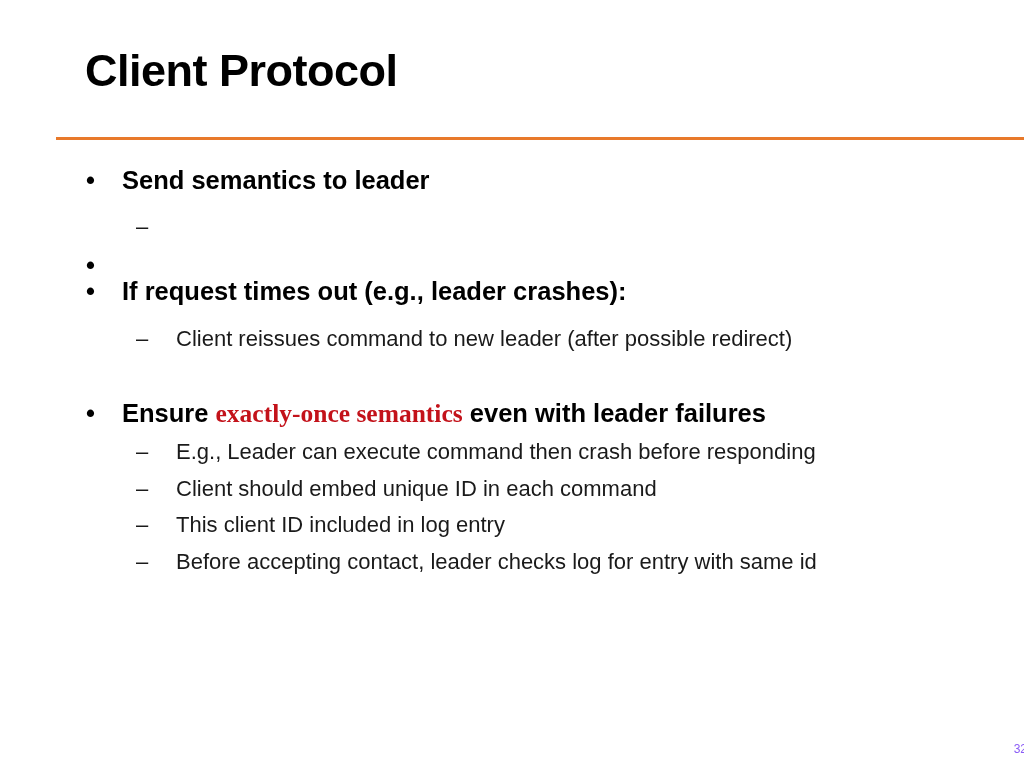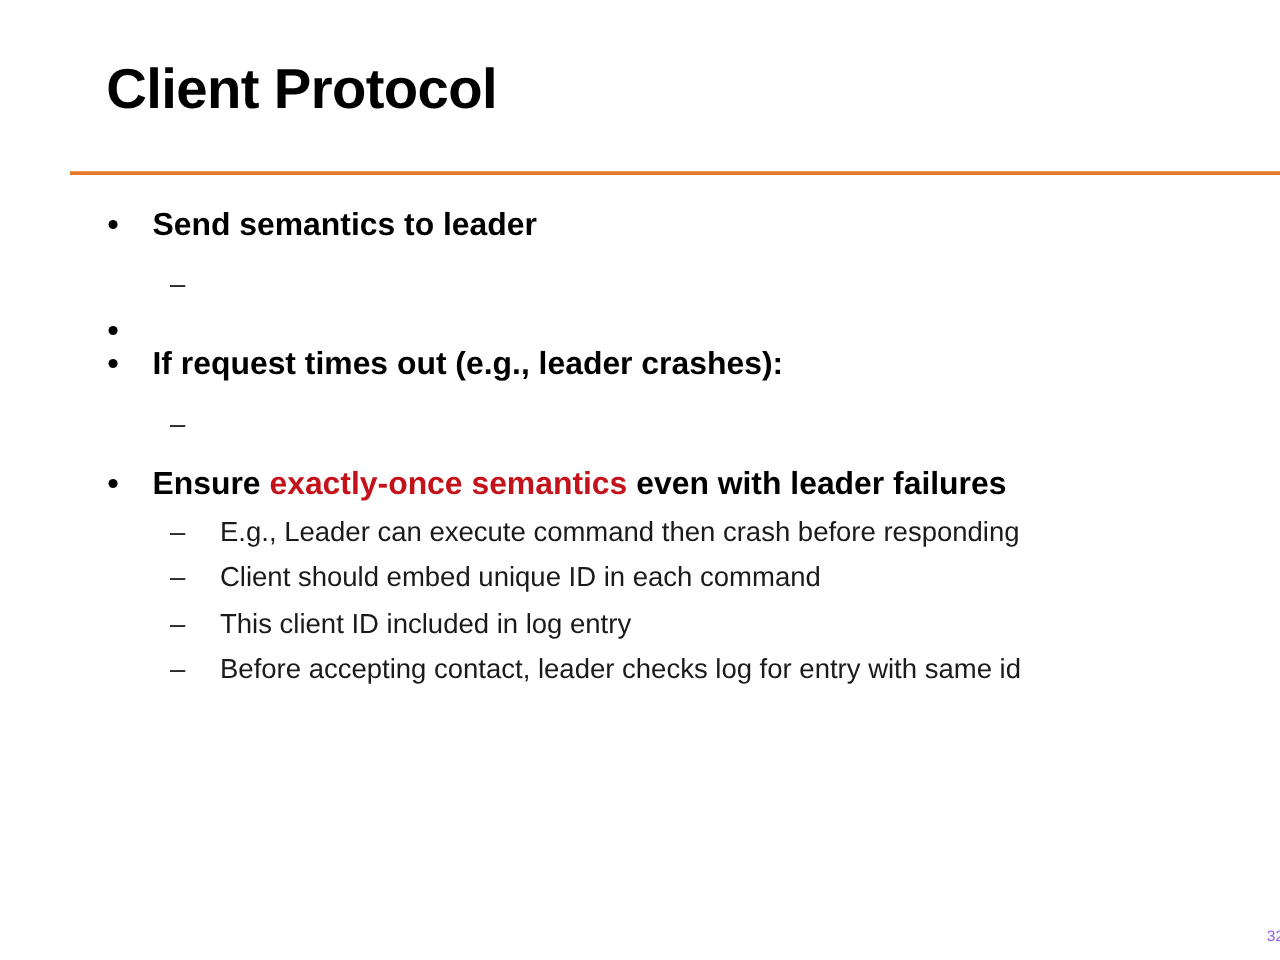--- a/index.html
+++ b/index.html
@@ -88,21 +88,21 @@
     font-size: 22px;
     line-height: 1.2;
   }
 
   .gap-sm { height: 18px; }
   .gap-md { height: 26px; }
   .gap-lg { height: 36px; }
   .gap-blank { height: 46px; }
   .gap-xs { height: 10px; }
 
-  .hl-red { color: #C3121A; }
+  .hl-red { color: #C3121A; font-family: Liberation Serif, serif; }
 
   
   .page-number {
     position: absolute;
     right: 33px;
     bottom: 12px;
     font-size: 12px;
     font-weight: normal;
     color: #8b5cf6;
   }
@@ -138,20 +138,21 @@
 
     <div class="lvl1">
       <span class="marker">•</span>
       <span>If request times out (e.g., leader crashes):</span>
     </div>
 
     <div class="gap-sm"></div>
 
     <div class="lvl2">
       <span class="marker">–</span>
+      <span>Client reissues command to new leader (after possible redirect)</span>
     </div>
 
     <div class="gap-blank"></div>
 
     <div class="lvl1">
       <span class="marker">•</span>
       <span>Ensure </span><span class="hl-red">exactly-once semantics</span><span> even with leader failures</span>
     </div>
 
     <div class="gap-xs"></div>

